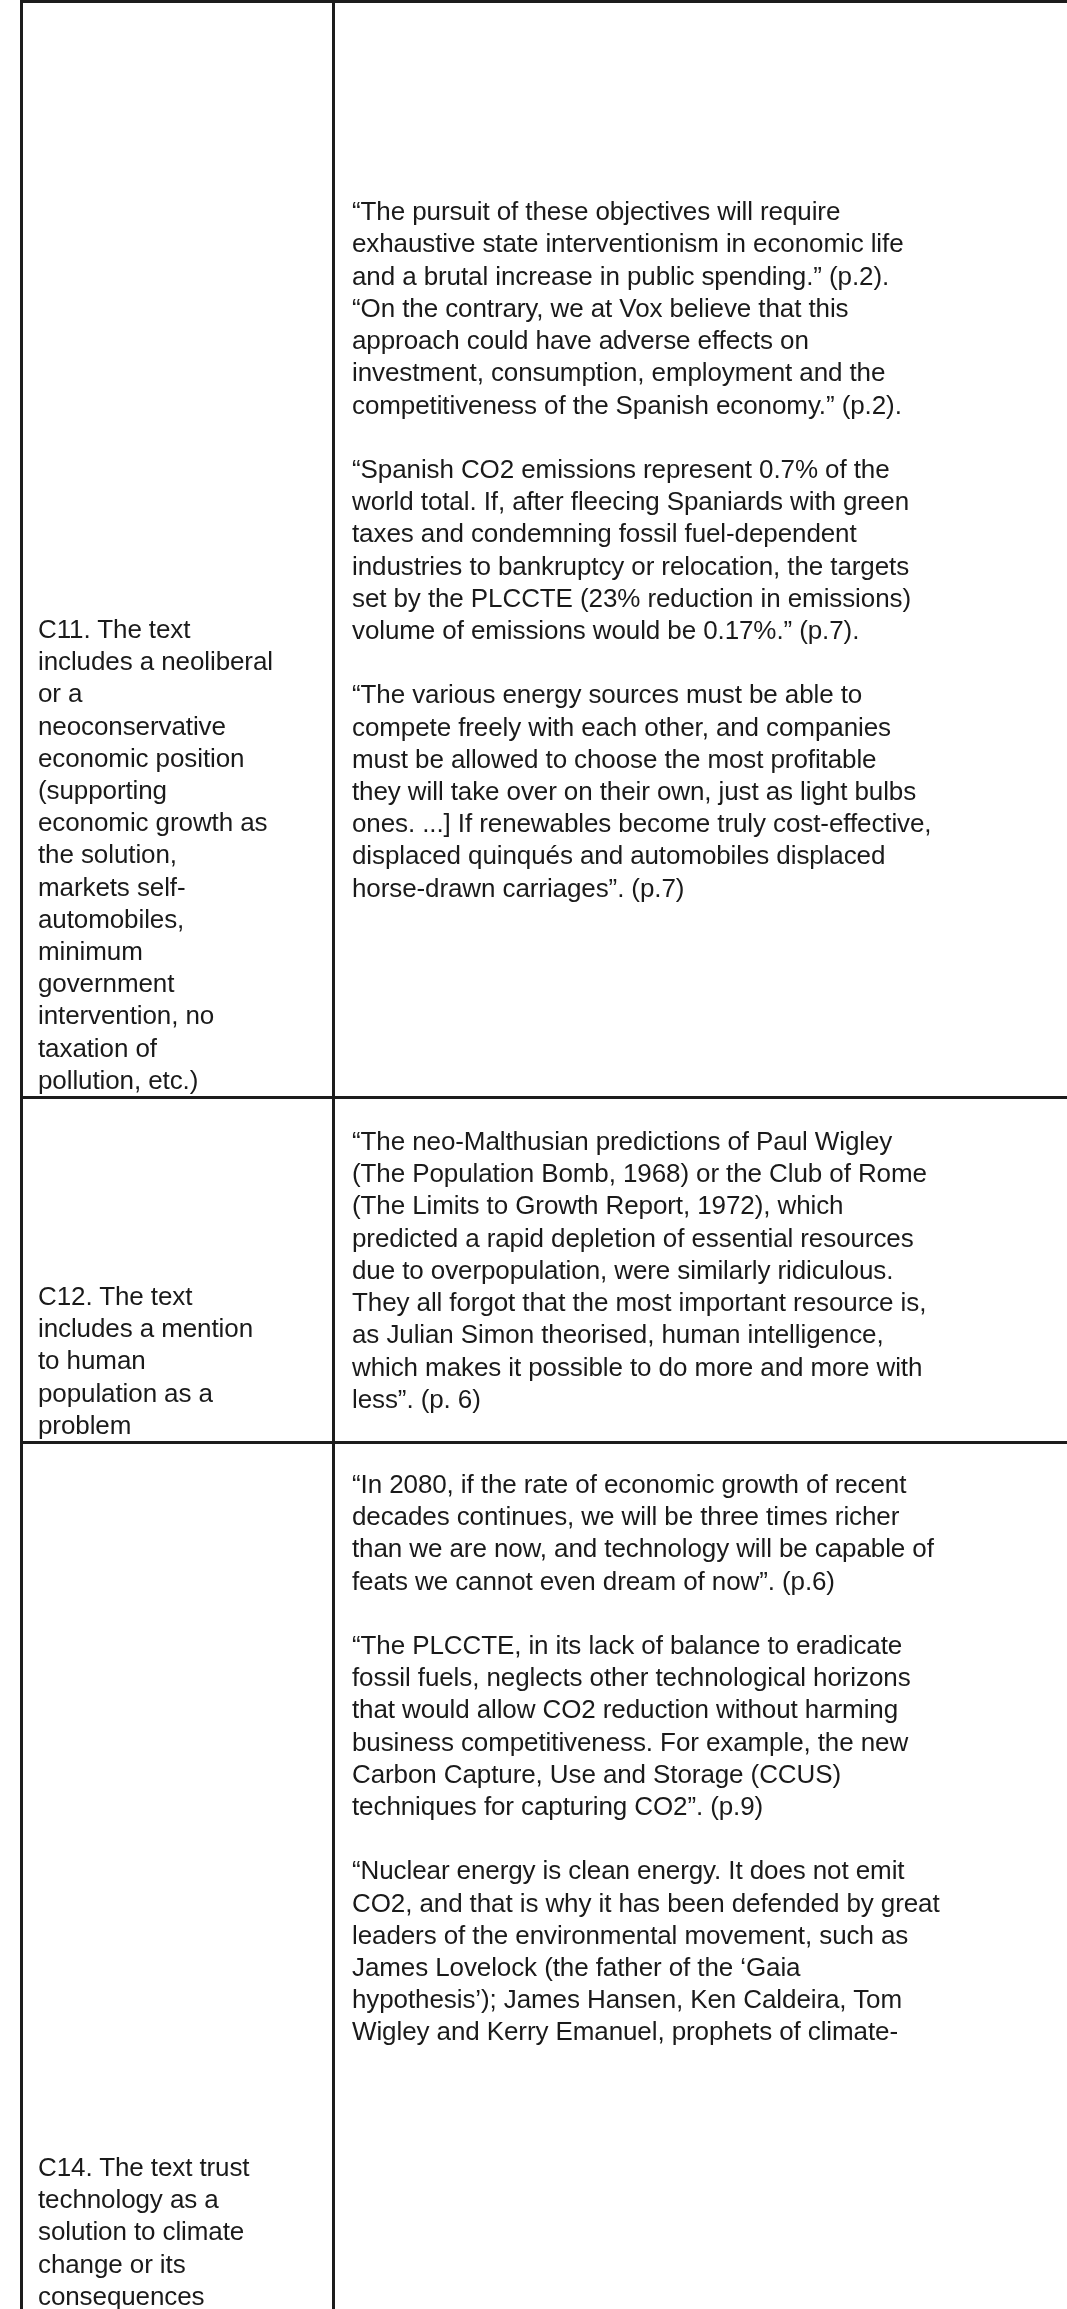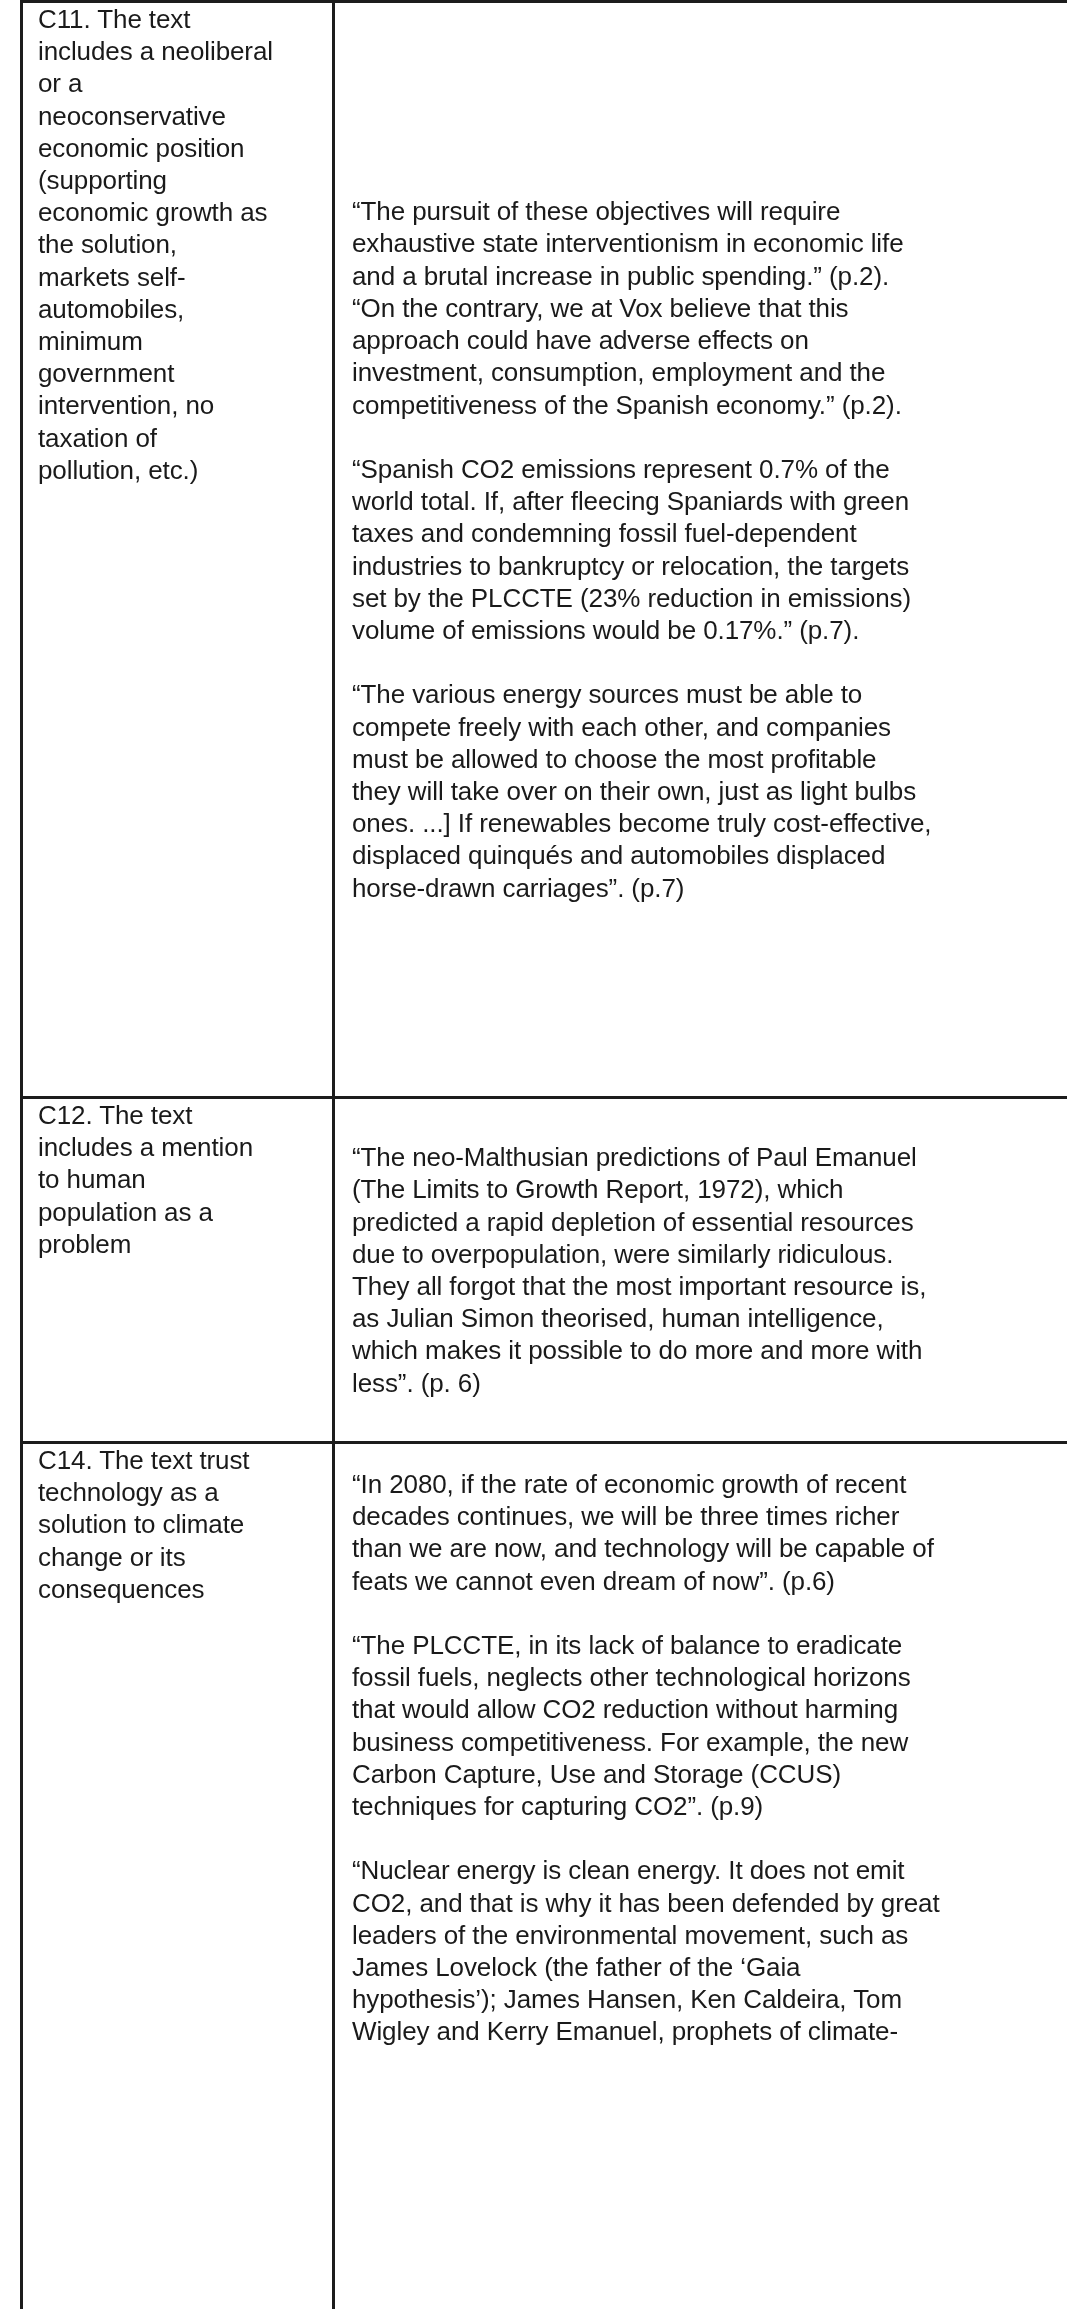--- a/index.html
+++ b/index.html
@@ -31,21 +31,21 @@
     .row.last { border-bottom: none; }
     .cell-left {
       position: absolute;
       left: 0;
       top: 0;
       bottom: 0;
       width: 312px;
       border-right: 3px solid #1c1c1c;
       box-sizing: border-box;
       display: flex;
-      align-items: flex-start;
+      align-items: flex-end;
       padding-left: 15px;
     }
     .cell-right {
       position: absolute;
       left: 315px;
       top: 0;
       bottom: 0;
       right: 0;
       display: flex;
       align-items: center;
@@ -124,21 +124,22 @@
           <span class="line">C12. The text</span>
           <span class="line">includes a mention</span>
           <span class="line">to human</span>
           <span class="line">population as a</span>
           <span class="line">problem</span>
         </div>
     </div>
     <div class="cell-right">
       <div class="lines">
           <span class="line">
-            <span class="line">“The neo-Malthusian predictions of Paul Emanuel</span>
+            <span class="line">“The neo-Malthusian predictions of Paul Wigley</span>
+            <span class="line">(The Population Bomb, 1968) or the Club of Rome</span>
             <span class="line">(The Limits to Growth Report, 1972), which</span>
             <span class="line">predicted a rapid depletion of essential resources</span>
             <span class="line">due to overpopulation, were similarly ridiculous.</span>
             <span class="line">They all forgot that the most important resource is,</span>
             <span class="line">as Julian Simon theorised, human intelligence,</span>
             <span class="line">which makes it possible to do more and more with</span>
             <span class="line">less”. (p. 6)</span>
           </span>
         </div>
     </div>

